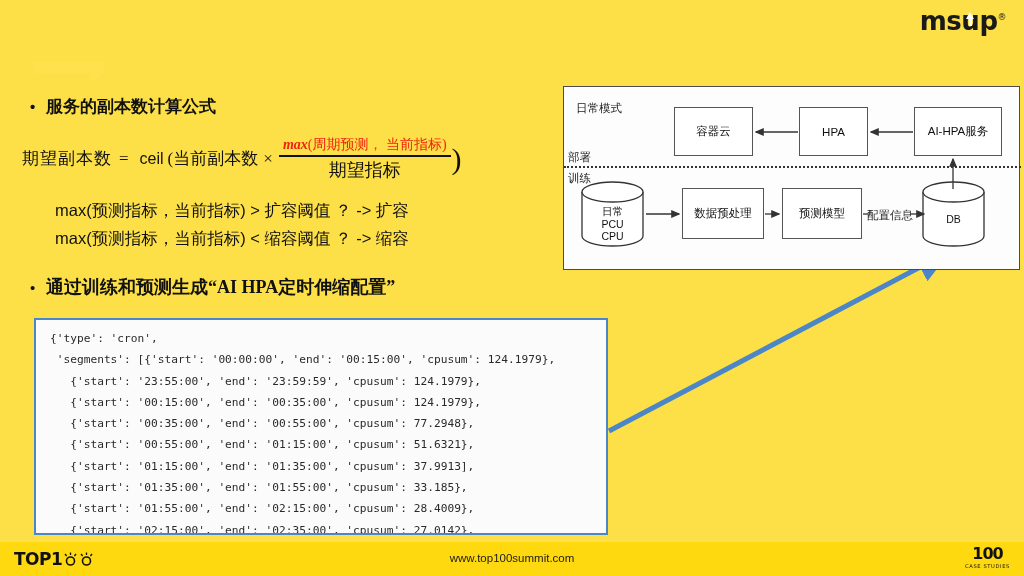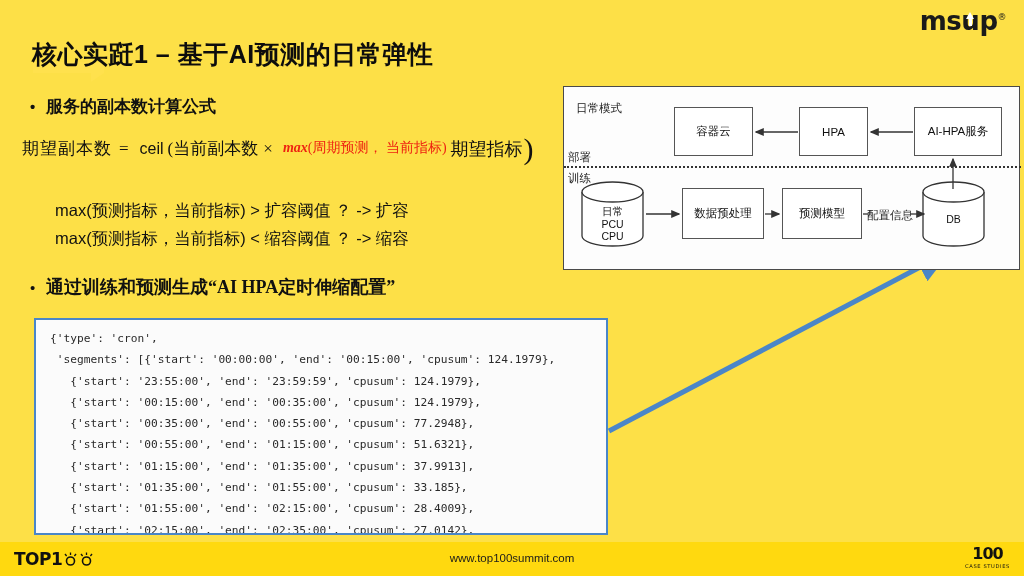--- a/index.html
+++ b/index.html
@@ -122,21 +122,21 @@
     align-items: center;
   }
   #formula .lhs { letter-spacing: 1px; }
   #formula .ceil {
     font-family: "Liberation Sans", sans-serif;
     font-size: 16px;
     padding: 0 4px;
   }
   .frac {
     display: inline-flex;
-    flex-direction: row;
+    flex-direction: column;
     align-items: center;
     vertical-align: middle;
     margin: 0 1px;
   }
   .frac .num {
     color: #ee2211;
     font-size: 14px;
     padding: 0 4px 1px 4px;
     white-space: nowrap;
   }
@@ -311,21 +311,20 @@
 </head>
 <body>
 
 <div id="slide">
 
   <div id="msup-logo">
     <span>ms</span><span class="u-wrap">u<span class="u-arrow"></span></span><span>p</span><span class="reg">®</span>
   </div>
 
   <div id="title-highlight"></div>
-  <div id="title"><span>核心实跹1 – 基于AI预测的日常弹性</span></div>
 
   <div class="bullet" id="bullet-1">
     <span class="dot">•</span><span>服务的副本数计算公式</span>
   </div>
 
   <div id="formula">
     <span class="lhs">期望副本数</span>
     <span style="padding:0 7px">=</span>
     <span class="ceil">ceil</span>
     <span>(</span>

